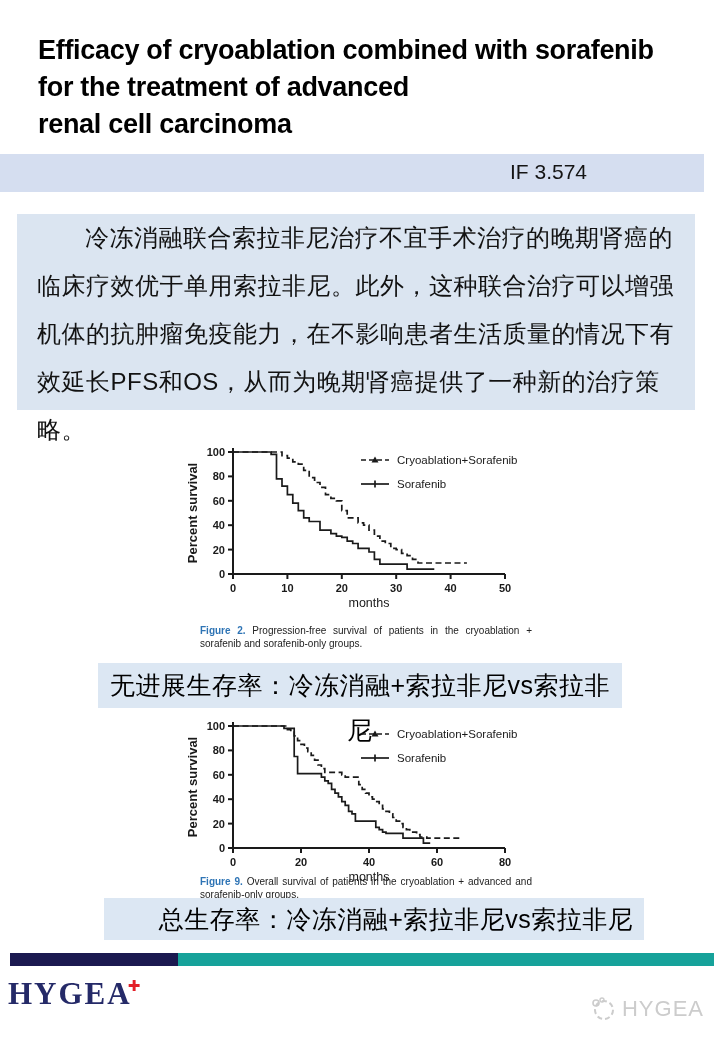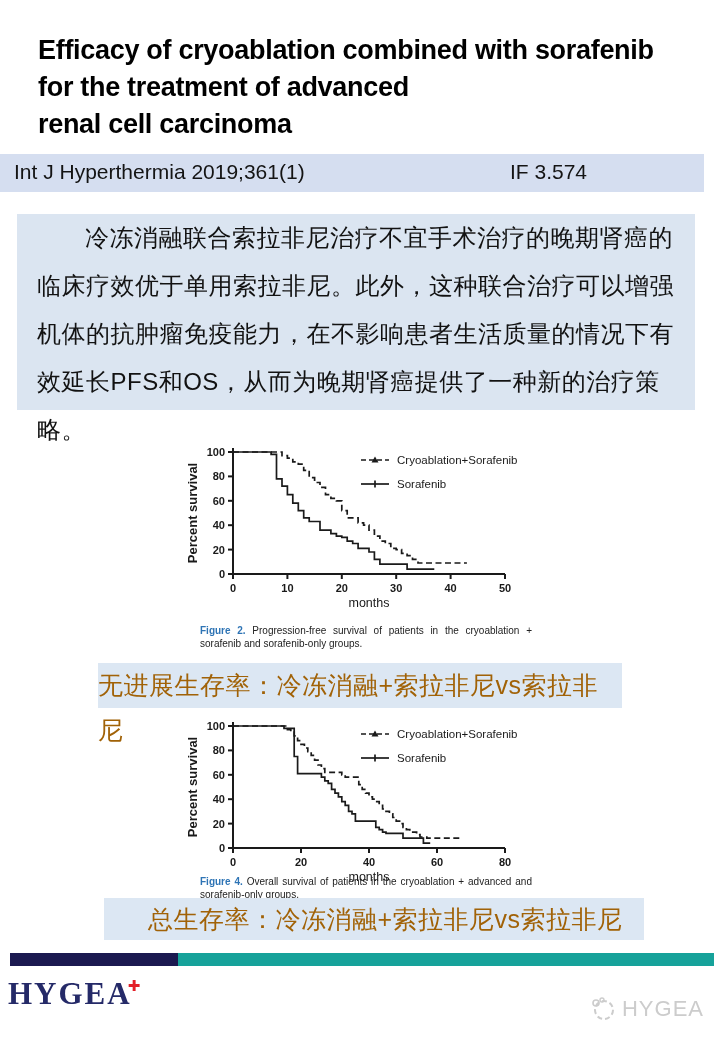--- a/index.html
+++ b/index.html
@@ -34,22 +34,22 @@
   .axis-title{font:bold 13px "Liberation Sans",sans-serif;fill:#1a1a1a;}
   .legend{font:11.5px "Liberation Sans",sans-serif;fill:#1a1a1a;}
   .fig-caption{
     position:absolute;left:196px;width:332px;margin:4px;
     font-size:10px;line-height:12.5px;color:#222;text-align:justify;
   }
   #fig2-caption{top:621px;}
   #fig3-caption{top:872px;}
   .fig-label{color:#2e74b5;font-weight:bold;}
   .caption-bar{
-    position:absolute;background:#dce7f3;color:#a16207;
-    font-size:25px;letter-spacing:0.5px;
+    position:absolute;background:#dce7f3;color:#000000;
+    font-size:25px;text-align:center;letter-spacing:0.5px;
   }
   #caption-bar-1{left:98px;top:663px;width:524px;height:45px;line-height:45px;}
   #caption-bar-2{left:104px;top:898px;width:496px;height:42px;line-height:42px;padding-left:44px;}
   .footer-bar{position:absolute;top:953px;left:0;width:720px;height:13px;}
   .footer-bar .navy{position:absolute;left:10px;top:0;width:168px;height:13px;background:#1b1950;}
   .footer-bar .teal{position:absolute;left:178px;top:0;width:536px;height:13px;background:#16a29a;}
   .hygea-logo{
     position:absolute;left:8px;top:976px;
     font-family:"Liberation Serif",serif;font-weight:bold;
     font-size:31px;color:#252a68;letter-spacing:2px;
@@ -64,21 +64,20 @@
   }
 </style>
 </head>
 <body>
 
 <h1 class="slide-title">Efficacy of cryoablation combined with sorafenib
 for the treatment of advanced
 renal cell carcinoma</h1>
 
 <div class="journal-bar">
-  <span class="journal-ref">Int J Hyperthermia 2019;361(1)</span>
   <span class="impact-factor">IF 3.574</span>
 </div>
 
 <div class="summary-box">
   <p class="summary-text">冷冻消融联合索拉非尼治疗不宜手术治疗的晚期肾癌的临床疗效优于单用索拉非尼。此外，这种联合治疗可以增强机体的抗肿瘤免疫能力，在不影响患者生活质量的情况下有效延长PFS和OS，从而为晚期肾癌提供了一种新的治疗策略。</p>
 </div>
 
 <svg id="chart-pfs" class="chart" viewBox="0 0 340 178">
     <line x1="50" y1="12" x2="50" y2="139" stroke="#1a1a1a" stroke-width="2"></line>
     <line x1="49" y1="138" x2="322" y2="138" stroke="#1a1a1a" stroke-width="2"></line>
@@ -152,21 +151,21 @@
     <path d="M 50.0 16.0 H 104.4 V 19.7 H 107.8 V 22.1 H 111.2 V 25.8 H 114.6 V 30.6 H 118.0 V 34.3 H 121.4 V 38.0 H 124.8 V 41.6 H 128.2 V 45.3 H 131.6 V 50.2 H 135.0 V 55.0 H 138.4 V 58.7 H 141.8 V 62.4 H 158.8 V 64.8 H 162.2 V 67.2 H 175.8 V 74.6 H 179.2 V 79.4 H 182.6 V 83.1 H 186.0 V 86.8 H 189.4 V 89.2 H 192.8 V 91.6 H 196.2 V 95.3 H 199.6 V 99.0 H 203.0 V 101.4 H 206.4 V 103.8 H 209.8 V 107.5 H 213.2 V 111.2 H 216.6 V 113.6 H 220.0 V 117.3 H 223.4 V 119.7 H 226.8 V 122.1 H 233.6 V 124.6 H 237.0 V 127.0 H 243.8 V 128.2 H 277.8 V 128.2" fill="none" stroke="#1a1a1a" stroke-width="1.7" stroke-dasharray="6,3.5"></path>
     <line x1="178" y1="24" x2="206" y2="24" stroke="#1a1a1a" stroke-width="1.7" stroke-dasharray="5,3"></line>
     <path d="M 188.5 26.5 L 195.5 26.5 L 192 20.5 Z" fill="#1a1a1a"></path>
     <text x="214" y="28" class="legend">Cryoablation+Sorafenib</text>
     <path d="M 50.0 16.0 H 101.0 V 18.4 H 111.2 V 46.5 H 114.6 V 63.6 H 138.4 V 67.2 H 141.8 V 70.9 H 145.2 V 73.3 H 148.6 V 79.4 H 152.0 V 83.1 H 155.4 V 86.8 H 158.8 V 91.6 H 162.2 V 95.3 H 165.6 V 101.4 H 169.0 V 103.8 H 172.4 V 111.2 H 192.8 V 117.3 H 196.2 V 119.7 H 199.6 V 122.1 H 203.0 V 123.4 H 220.0 V 128.2 H 240.4 V 133.1 H 247.2 V 133.1" fill="none" stroke="#1a1a1a" stroke-width="1.7" stroke-dasharray="none"></path>
     <line x1="178" y1="48" x2="206" y2="48" stroke="#1a1a1a" stroke-width="1.7" stroke-dasharray="none"></line>
     <line x1="192" y1="44.5" x2="192" y2="51.5" stroke="#1a1a1a" stroke-width="1.7"></line>
     <text x="214" y="52" class="legend">Sorafenib</text>
   </svg>
 
-<p class="fig-caption" id="fig3-caption"><span class="fig-label">Figure 4.</span><span> Overall survival of patients in the cryoablation + advanced and sorafenib-only groups.</span></p>
+<p class="fig-caption" id="fig3-caption"><span class="fig-label">Figure 9.</span><span> Overall survival of patients in the cryoablation + advanced and sorafenib-only groups.</span></p>
 
 <div class="caption-bar" id="caption-bar-2">总生存率：冷冻消融+索拉非尼vs索拉非尼</div>
 
 <div class="footer-bar">
   <span class="navy"></span>
   <span class="teal"></span>
 </div>
 
 <div class="hygea-logo"><span>HYGEA</span><span class="logo-cross">✚</span></div>
 

